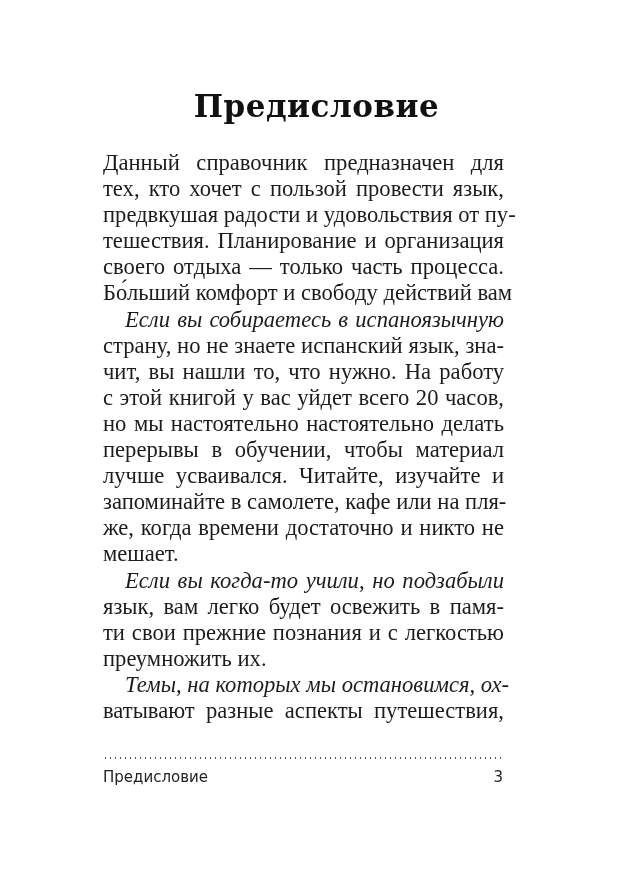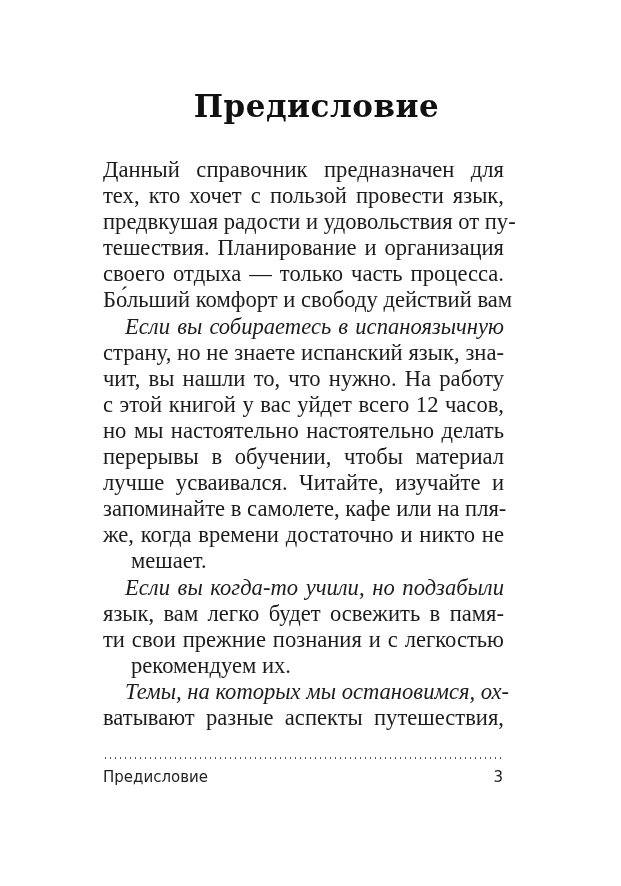--- a/index.html
+++ b/index.html
@@ -24,38 +24,37 @@
       font-weight: bold;
       font-size: 31px;
       letter-spacing: 0.5px;
       color: #111;
       margin: 0;
       padding-left: 12px;
       box-sizing: border-box;
     }
     .body-text {
       position: absolute;
-      top: 157px;
+      top: 150px;
       left: 103px;
       width: 401px;
       font-family: "Liberation Serif", serif;
       font-size: 22.6px;
       line-height: 26.1px;
       color: #1c1c1c;
     }
     .line {
       display: block;
       white-space: nowrap;
       text-align: justify;
       text-align-last: justify;
       height: 26.1px;
     }
     .line.last {
       text-align-last: left;
-      margin-left: 28px;
     }
     .line.indent {
       padding-left: 22px;
       font-style: italic;
     }
     .footer-rule {
       position: absolute;
       top: 756px;
       left: 103px;
       width: 401px;
@@ -90,34 +89,34 @@
     <span class="line">предвкушая радости и удовольствия от пу-</span>
     <span class="line">тешествия. Планирование и организация</span>
     <span class="line">своего отдыха — только часть процесса.</span>
     <span class="line">Бо́льший комфорт и свободу действий вам</span>
   </div>
 
   <div>
     <span class="line indent">Если вы собираетесь в испаноязычную</span>
     <span class="line">страну, но не знаете испанский язык, зна-</span>
     <span class="line">чит, вы нашли то, что нужно. На работу</span>
-    <span class="line">с этой книгой у вас уйдет всего 12 часов,</span>
+    <span class="line">с этой книгой у вас уйдет всего 20 часов,</span>
     <span class="line">но мы настоятельно настоятельно делать</span>
     <span class="line">перерывы в обучении, чтобы материал</span>
     <span class="line">лучше усваивался. Читайте, изучайте и</span>
     <span class="line">запоминайте в самолете, кафе или на пля-</span>
     <span class="line">же, когда времени достаточно и никто не</span>
     <span class="line last">мешает.</span>
   </div>
 
   <div>
     <span class="line indent">Если вы когда-то учили, но подзабыли</span>
     <span class="line">язык, вам легко будет освежить в памя-</span>
     <span class="line">ти свои прежние познания и с легкостью</span>
-    <span class="line last">рекомендуем их.</span>
+    <span class="line last">преумножить их.</span>
   </div>
 
   <div>
     <span class="line indent">Темы, на которых мы остановимся, ох-</span>
     <span class="line">ватывают разные аспекты путешествия,</span>
   </div>
 </div>
 
 <div class="footer-rule"></div>
 

